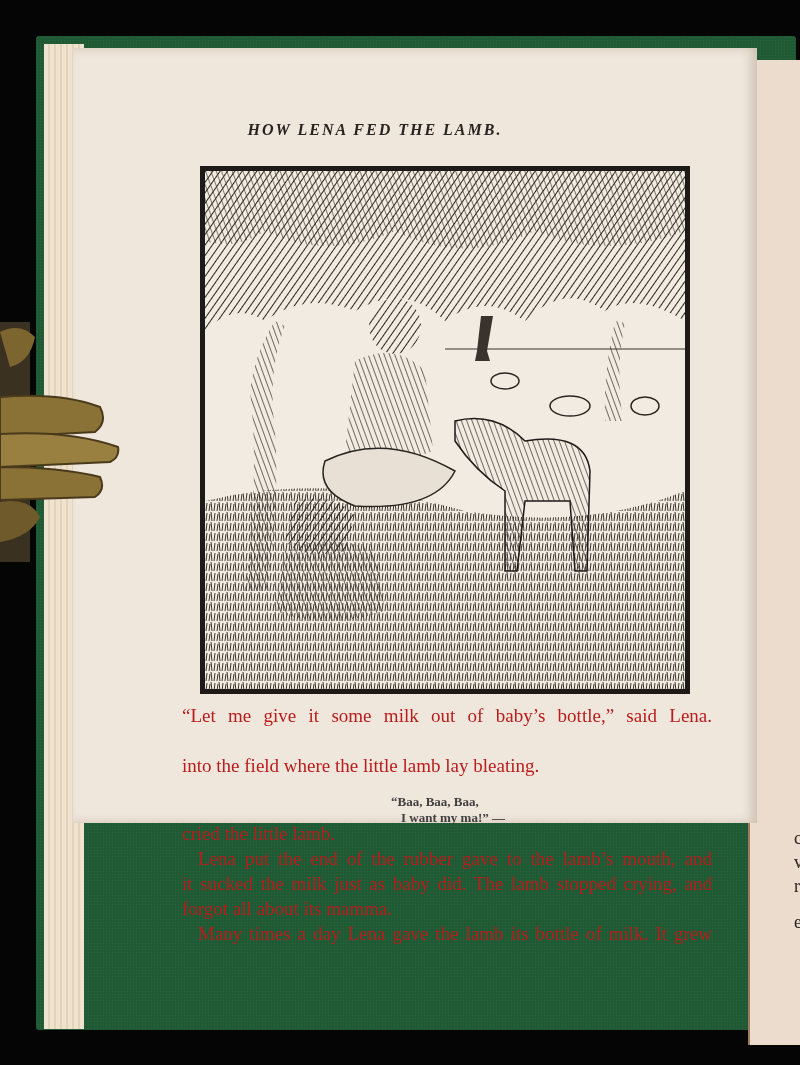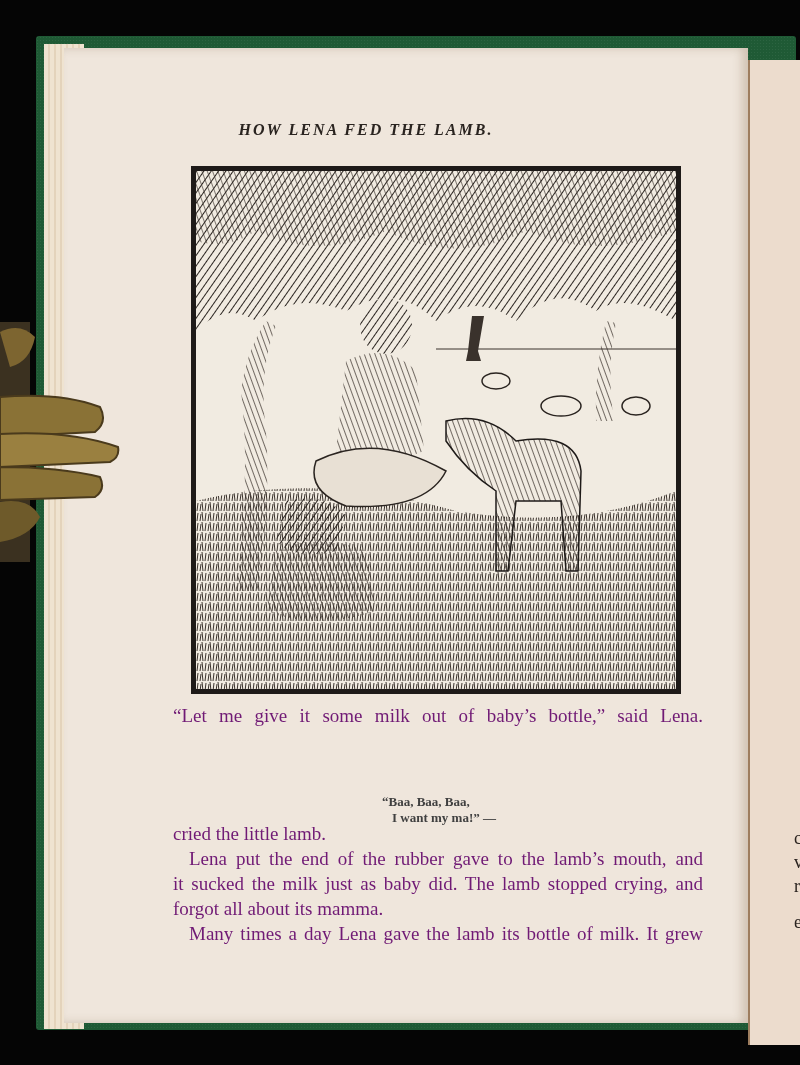--- a/index.html
+++ b/index.html
@@ -15,21 +15,21 @@
       background-image: radial-gradient(rgba(255,255,255,0.06) 1px, transparent 1px);
       background-size: 3px 3px;
       border-radius: 3px;
     }
     
     .page-edges {
       position: absolute; left: 44px; top: 44px; width: 40px; height: 985px;
       background: repeating-linear-gradient(90deg, #efe3d0 0px, #efe3d0 4px, #d8c3a6 5px, #efe3d0 6px);
     }
     .page {
-      position: absolute; left: 64px; top: 48px; width: 684px; height: 975px;
+      position: absolute; left: 73px; top: 48px; width: 684px; height: 775px;
       background: #efe6dc;
       box-shadow: inset -6px 0 10px rgba(120,90,60,0.25);
       text-decoration: underline;
     }
     .right-page {
       position: absolute; left: 748px; top: 60px; width: 60px; height: 985px;
       background: #ecdccd;
       border-left: 2px solid #9d7d5e;
     }
     .right-page .frag {
@@ -41,21 +41,21 @@
       font-size: 16px; letter-spacing: 2px; color: #2a2420;
       transform: translateX(-40px);
     }
     .illustration {
       position: absolute; left: 127px; top: 118px; width: 480px; height: 518px;
       border: 5px solid #1e1a18; background: #efe9df; overflow: hidden;
     }
     .illustration svg { width: 100%; height: 100%; display: block; }
     .para {
       position: absolute; left: 109px; width: 530px;
-      font-size: 19px; line-height: 25px; color: #701a75;
+      font-size: 19px; line-height: 25px; color: #b91c1c;
       text-align: justify; text-align-last: justify;
     }
     .para.last { text-align-last: left; }
     .verse {
       position: absolute; font-size: 13px; font-weight: bold; color: #404040;
       line-height: 18px;
     }
     .clasp {
       position: absolute; left: 0; top: 322px; width: 124px; height: 240px;
     }
@@ -112,20 +112,21 @@
       <path d="M120 290 Q180 260 250 300 Q230 340 150 335 Q110 320 120 290 Z" fill="#e8e0d4" stroke="#2a2420" stroke-width="1.5"></path>
       <path d="M90 330 Q130 320 150 345 L140 380 Q100 390 80 370 Z" fill="url(#hatch)"></path>
 
       <path d="M250 250 Q290 240 320 270 Q380 260 385 300 L382 400 L370 400 L365 330 L320 330 L312 400 L300 400 L300 320 Q270 300 250 270 Z" fill="url(#hatch2)" stroke="#1e1a18" stroke-width="1.5"></path>
 
       <path d="M80 380 Q120 360 170 380 L180 440 Q120 460 70 440 Z" fill="url(#hatch2)"></path>
     </svg>
   </div>
 
   <div class="para" style="top:655px">“Let me give it some milk out of baby’s bottle,” said Lena.</div>
+  <div class="para last" style="top:705px">into the field where the little lamb lay bleating.</div>
 
   <div class="verse" style="top:745px; left:318px">“Baa, Baa, Baa,</div>
   <div class="verse" style="top:761px; left:328px">I want my ma!” —</div>
 
   <div class="para last" style="top:773px">cried the little lamb.</div>
   <div class="para" style="top:798px; left:125px; width:514px">Lena put the end of the rubber gave to the lamb’s mouth, and</div>
   <div class="para" style="top:823px">it sucked the milk just as baby did.  The lamb stopped crying, and</div>
   <div class="para last" style="top:848px">forgot all about its mamma.</div>
   <div class="para" style="top:873px; left:125px; width:514px">Many times a day Lena gave the lamb its bottle of milk.  It grew</div>
 </div>

